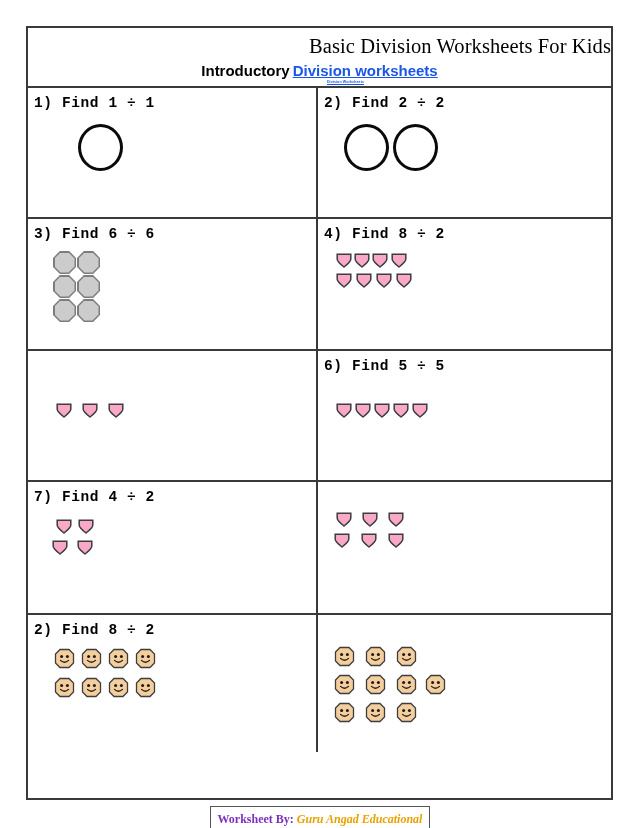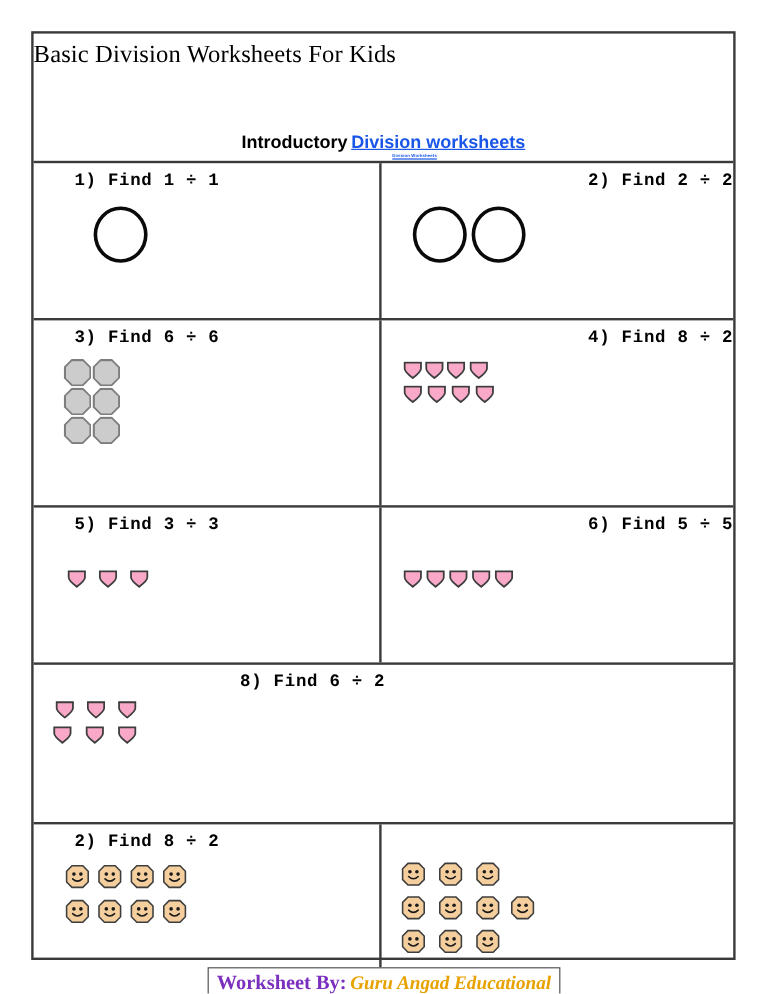--- a/index.html
+++ b/index.html
@@ -26,36 +26,35 @@
     background: #fff;
   }
 
   
   .header-block {
     border-bottom: 2px solid #3a3a3a;
     box-sizing: border-box;
     padding: 0;
   }
   .title {
-    text-align: left;
+    text-align: right;
     font-family: "Liberation Serif", serif;
     font-size: 20.5px;
     color: #000;
     padding-top: 7px;
     letter-spacing: 0.1px;
     white-space: nowrap;
   }
   .subtitle-line {
     text-align: center;
     font-family: "Liberation Sans", sans-serif;
     font-size: 15px;
     font-weight: bold;
     padding-top: 4px;
     white-space: nowrap;
-    margin-top: 48px;
   }
   .subtitle-lead {
     color: #000;
   }
   .subtitle-link {
     color: #1a56e8;
     text-decoration: underline;
     margin-left: 3px;
   }
   .subtitle-micro {
@@ -91,32 +90,30 @@
     width: 100%;
     border-bottom: 2px solid #3a3a3a;
     box-sizing: border-box;
   }
   .prow.last { border-bottom: none; }
 
   .cell {
     box-sizing: border-box;
     position: relative;
     overflow: hidden;
-    padding-left: 28px;
   }
   .cell.left {
     width: 290px;
     border-right: 2px solid #3a3a3a;
   }
   .cell.right {
     width: 293px;
-    text-align: right;
   }
   .r1 { height: 129px; }
-  .r2 { height: 154px; }
+  .r2 { height: 130px; }
   .r3 { height: 129px; }
   .r4 { height: 131px; }
   .r5 { height: 137px; }
 
   .qtext {
     font-family: "Liberation Mono", monospace;
     font-weight: bold;
     font-size: 14.5px;
     color: #000;
     padding: 7px 0 0 6px;
@@ -187,28 +184,28 @@
   .footer-box {
     display: inline-block;
     border: 1px solid #555;
     padding: 2px 7px 3px 7px;
     background: #fff;
     white-space: nowrap;
   }
   .footer-by {
     font-family: "Liberation Serif", serif;
     font-weight: bold;
-    font-size: 17px;
+    font-size: 12px;
     color: #7b2fbe;
   }
   .footer-name {
     font-family: "Liberation Serif", serif;
     font-weight: bold;
     font-style: italic;
-    font-size: 16px;
+    font-size: 12px;
     color: #e8a200;
     margin-left: 3px;
   }
 </style>
 </head>
 <body>
 
 <div id="worksheet-frame">
 
   <div class="header-block">
@@ -305,21 +302,20 @@
                   <path d="M1.2 1.2 L14.8 1.2 L14.8 6.2 Q14.8 8.6 8 14 Q1.2 8.6 1.2 6.2 Z" fill="#f9a8c8" stroke="#3d3d3d" stroke-width="1.5"></path>
                 </svg>
               </div>
           </div>
         </div>
       </div>
     </div>
 
     <div class="prow">
       <div class="cell left r3">
-        <div class="qtext">5)  Find 3 ÷ 3</div>
         <div class="shapes" style="left:28px; top:52px;">
           <div class="shape-row">
             <div class="heart">
                 <svg width="16" height="15" viewBox="0 0 16 15">
                   <path d="M1.2 1.2 L14.8 1.2 L14.8 6.2 Q14.8 8.6 8 14 Q1.2 8.6 1.2 6.2 Z" fill="#f9a8c8" stroke="#3d3d3d" stroke-width="1.5"></path>
                 </svg>
               </div>
             <div class="heart" style="margin-left:10px;">
                 <svg width="16" height="15" viewBox="0 0 16 15">
                   <path d="M1.2 1.2 L14.8 1.2 L14.8 6.2 Q14.8 8.6 8 14 Q1.2 8.6 1.2 6.2 Z" fill="#f9a8c8" stroke="#3d3d3d" stroke-width="1.5"></path>
@@ -361,22 +357,50 @@
                 <svg width="16" height="15" viewBox="0 0 16 15">
                   <path d="M1.2 1.2 L14.8 1.2 L14.8 6.2 Q14.8 8.6 8 14 Q1.2 8.6 1.2 6.2 Z" fill="#f9a8c8" stroke="#3d3d3d" stroke-width="1.5"></path>
                 </svg>
               </div>
           </div>
         </div>
       </div>
     </div>
 
     <div class="prow">
+      <div class="cell left r4">
+        <div class="qtext">7)  Find 4 ÷ 2</div>
+        <div class="shapes" style="left:28px; top:37px;">
+          <div class="shape-row">
+            <div class="heart">
+                <svg width="16" height="15" viewBox="0 0 16 15">
+                  <path d="M1.2 1.2 L14.8 1.2 L14.8 6.2 Q14.8 8.6 8 14 Q1.2 8.6 1.2 6.2 Z" fill="#f9a8c8" stroke="#3d3d3d" stroke-width="1.5"></path>
+                </svg>
+              </div>
+            <div class="heart" style="margin-left:6px;">
+                <svg width="16" height="15" viewBox="0 0 16 15">
+                  <path d="M1.2 1.2 L14.8 1.2 L14.8 6.2 Q14.8 8.6 8 14 Q1.2 8.6 1.2 6.2 Z" fill="#f9a8c8" stroke="#3d3d3d" stroke-width="1.5"></path>
+                </svg>
+              </div>
+          </div>
+          <div class="shape-row" style="margin-top:6px; margin-left:-4px;">
+            <div class="heart">
+                <svg width="16" height="15" viewBox="0 0 16 15">
+                  <path d="M1.2 1.2 L14.8 1.2 L14.8 6.2 Q14.8 8.6 8 14 Q1.2 8.6 1.2 6.2 Z" fill="#f9a8c8" stroke="#3d3d3d" stroke-width="1.5"></path>
+                </svg>
+              </div>
+            <div class="heart" style="margin-left:9px;">
+                <svg width="16" height="15" viewBox="0 0 16 15">
+                  <path d="M1.2 1.2 L14.8 1.2 L14.8 6.2 Q14.8 8.6 8 14 Q1.2 8.6 1.2 6.2 Z" fill="#f9a8c8" stroke="#3d3d3d" stroke-width="1.5"></path>
+                </svg>
+              </div>
+          </div>
+        </div>
+      </div>
       <div class="cell right r4">
-        <div class="qtext">8)  Find 6 ÷ 2</div>
         <div class="shapes" style="left:18px; top:30px;">
           <div class="shape-row">
             <div class="heart">
                 <svg width="16" height="15" viewBox="0 0 16 15">
                   <path d="M1.2 1.2 L14.8 1.2 L14.8 6.2 Q14.8 8.6 8 14 Q1.2 8.6 1.2 6.2 Z" fill="#f9a8c8" stroke="#3d3d3d" stroke-width="1.5"></path>
                 </svg>
               </div>
             <div class="heart" style="margin-left:10px;">
                 <svg width="16" height="15" viewBox="0 0 16 15">
                   <path d="M1.2 1.2 L14.8 1.2 L14.8 6.2 Q14.8 8.6 8 14 Q1.2 8.6 1.2 6.2 Z" fill="#f9a8c8" stroke="#3d3d3d" stroke-width="1.5"></path>

